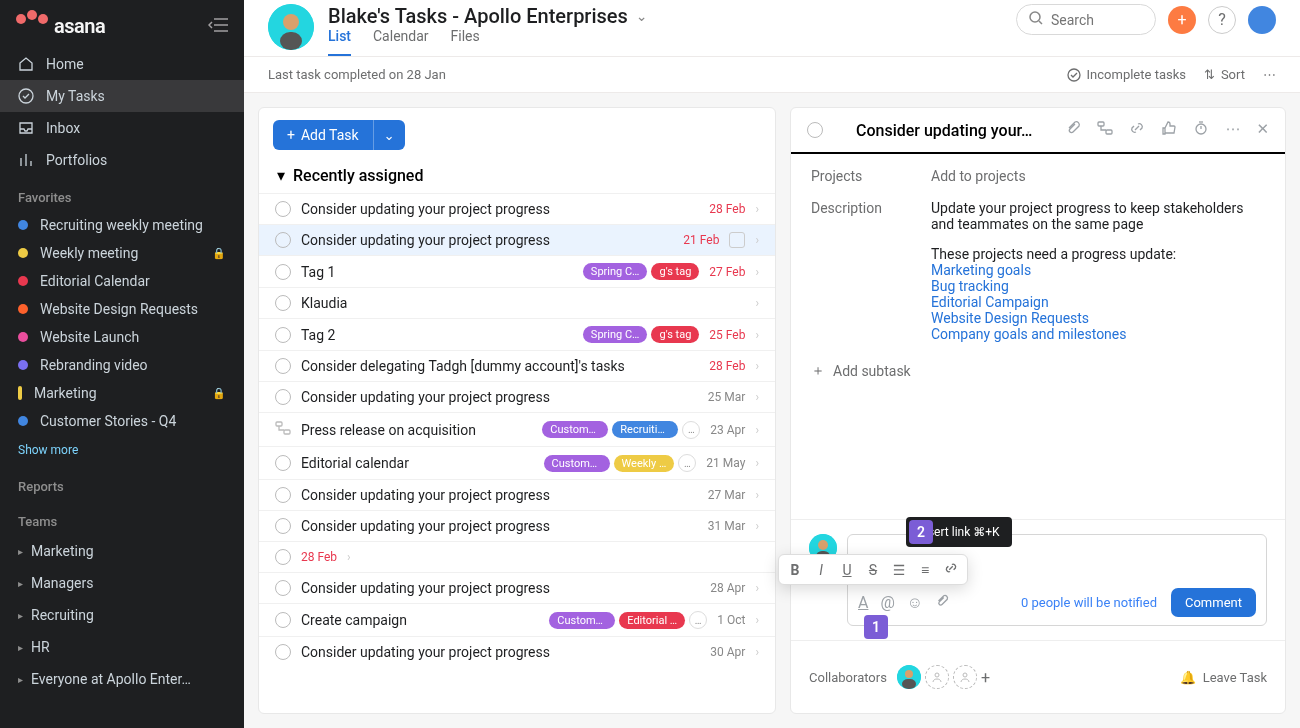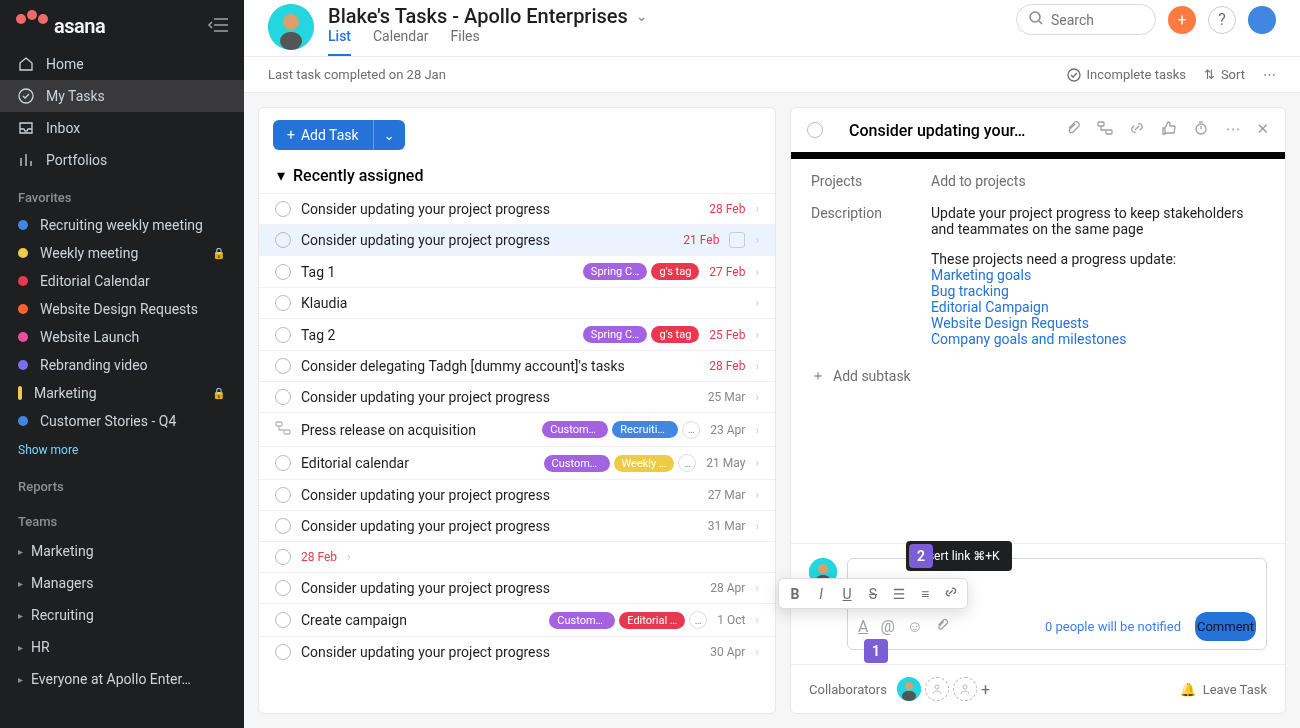--- a/index.html
+++ b/index.html
@@ -58,21 +58,21 @@
 .task-due{font-size:12px;color:#888;white-space:nowrap;}
 .task-due.red{color:#e8384f;}
 .row-caret{color:#ccc;font-size:12px;}
 .pill{font-size:11px;color:#fff;border-radius:10px;padding:2px 8px;white-space:nowrap;max-width:66px;overflow:hidden;text-overflow:ellipsis;}
 .pill-grp{display:flex;gap:4px;align-items:center;}
 .morepill{width:18px;height:18px;border-radius:50%;border:1px solid #ddd;font-size:10px;display:flex;align-items:center;justify-content:center;color:#888;}
 .subtask-icon{color:#bbb;}
 .cal-icon{width:16px;height:16px;border:1px solid #ccc;border-radius:3px;}
 
 .detail-panel{flex:1;background:#fff;border:1px solid #e8e8e8;border-radius:6px;display:flex;flex-direction:column;position:relative;}
-.detail-header{display:flex;align-items:center;gap:26px;padding:12px 16px;border-bottom:7px solid #000000;}
+.detail-header{display:flex;align-items:center;gap:26px;padding:12px 16px;border-bottom:2px solid #000000;text-align:center;}
 .detail-title{flex:1;font-size:16px;font-weight:500;white-space:nowrap;overflow:hidden;text-overflow:ellipsis;}
 .detail-icons{display:flex;gap:16px;color:#9ca1a6;font-size:15px;}
 .detail-body{padding:14px 20px;font-size:14px;color:#1e1f21;overflow-y:auto;flex:1;min-height:0;}
 .detail-row{display:flex;margin-bottom:16px;}
 .detail-label{width:120px;color:#6d6e6f;}
 .detail-val{flex:1;}
 .link{color:#2573d9;cursor:pointer;}
 .add-sub{color:#6d6e6f;display:flex;align-items:center;gap:8px;margin-top:20px;cursor:pointer;}
 
 .comment-area{border-top:1px solid #eee;padding:14px 18px;}
@@ -80,23 +80,23 @@
 .comment-input{flex:1;border:1px solid #d6d6d6;border-radius:6px;min-height:92px;position:relative;}
 .toolbar-pop{position:absolute;bottom:40px;left:-70px;background:#fff;border:1px solid #ddd;border-radius:6px;box-shadow:0 4px 16px rgba(0,0,0,0.15);padding:6px 8px;display:flex;gap:10px;align-items:center;}
 .toolbar-pop span{color:#6d6e6f;cursor:pointer;font-size:14px;width:16px;text-align:center;}
 .tooltip{position:absolute;bottom:78px;left:58px;background:#1e1f21;color:#fff;font-size:12px;padding:8px 12px;border-radius:4px;white-space:nowrap;}
 .callout{width:24px;height:24px;background:#7b5dd6;color:#fff;border-radius:4px;display:flex;align-items:center;justify-content:center;font-size:14px;font-weight:600;position:absolute;}
 .co1{bottom:-14px;left:16px;}
 .co2{bottom:40px;left:130px;}
 .comment-footer{display:flex;align-items:center;gap:14px;position:absolute;bottom:8px;left:10px;right:10px;}
 .cf-icons{display:flex;gap:12px;color:#9ca1a6;}
 .notify-text{font-size:13px;color:#3b82f6;margin-left:auto;}
-.comment-btn{background:#2573d9;color:#0f172a;border:none;border-radius:12px;padding:7px 2px;font-size:13px;cursor:pointer;}
-
-.collab-bar{display:flex;align-items:center;gap:10px;padding:12px 18px;border-top:1px solid #eee;font-size:13px;color:#6d6e6f;}
+.comment-btn{background:#2573d9;color:#ffffff;border:none;border-radius:7px;padding:7px 14px;font-size:13px;cursor:pointer;}
+
+.collab-bar{display:flex;align-items:center;gap:10px;padding:24px 18px;border-top:1px solid #eee;font-size:13px;color:#6d6e6f;}
 .collab-av{display:flex;gap:4px;align-items:center;}
 .dashed-circle{width:24px;height:24px;border:1px dashed #bbb;border-radius:50%;display:flex;align-items:center;justify-content:center;color:#bbb;font-size:12px;}
 .leave{margin-left:auto;display:flex;align-items:center;gap:6px;cursor:pointer;}
 </style>
 </head>
 <body>
 
 <div class="sidebar">
   <div class="sidebar-top">
     <div class="logo">

